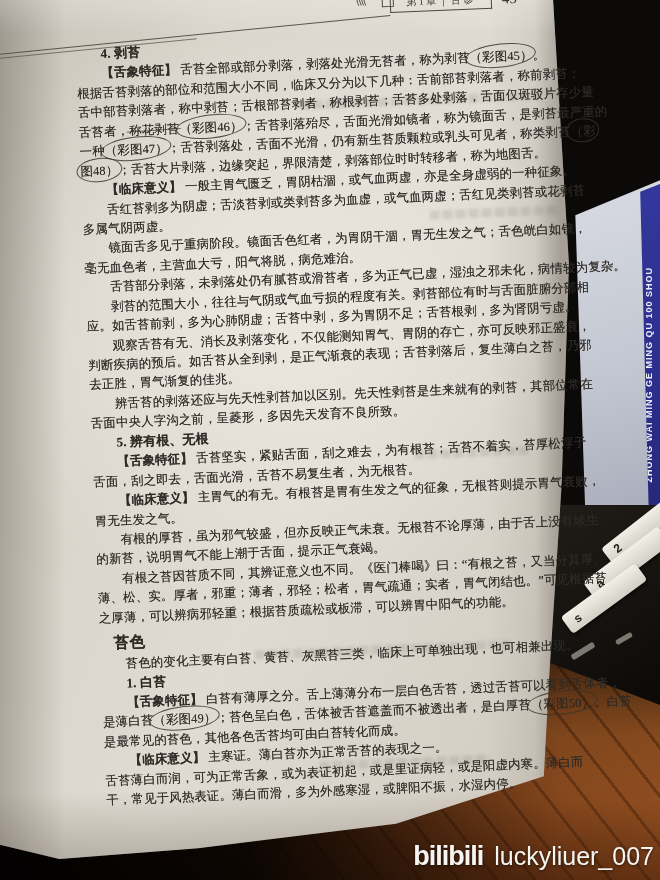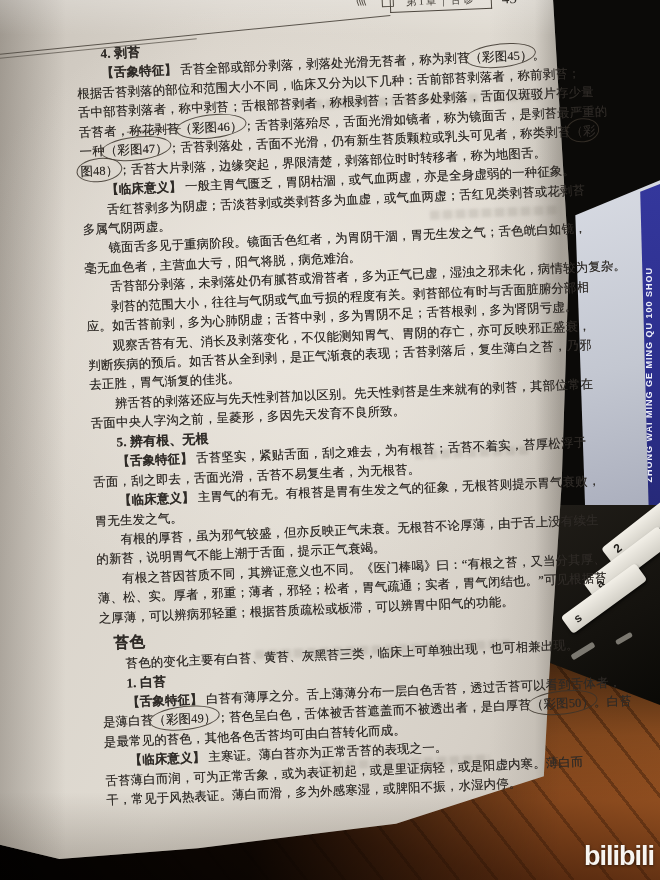--- a/index.html
+++ b/index.html
@@ -167,15 +167,16 @@
         <div class="textline body"><span class="">是薄白苔</span><span class="circled">（彩图49）</span><span class="">；苔色呈白色，舌体被舌苔遮盖而不被透出者，是白厚苔</span><span class="circled">（彩图50）</span><span class="">。白苔</span></div>
         <div class="textline body"><span class="">是最常见的苔色，其他各色舌苔均可由白苔转化而成。</span></div>
         <div class="textline body indent"><span class="label">【临床意义】</span><span class=""> 主寒证。薄白苔亦为正常舌苔的表现之一。</span></div>
         <div class="textline body"><span class="">舌苔薄白而润，可为正常舌象，或为表证初起，或是里证病轻，或是阳虚内寒。薄白而</span></div>
         <div class="textline body"><span class="">干，常见于风热表证。薄白而滑，多为外感寒湿，或脾阳不振，水湿内停。</span></div>
       </div>
   </div>
 
   <div class="watermark">
     <span class="wm-logo">bilibili</span>
+    <span class="wm-user">luckyliuer_007</span>
   </div>
 
 </div>
 
 </body></html>

